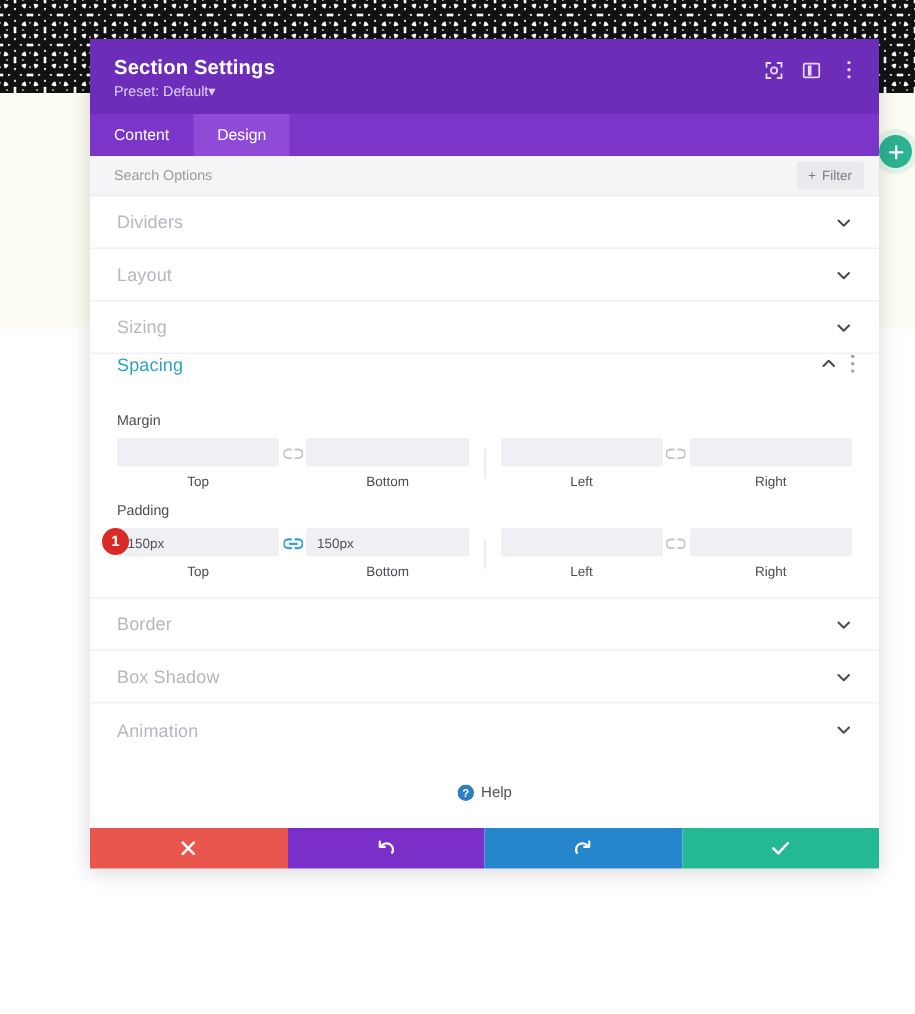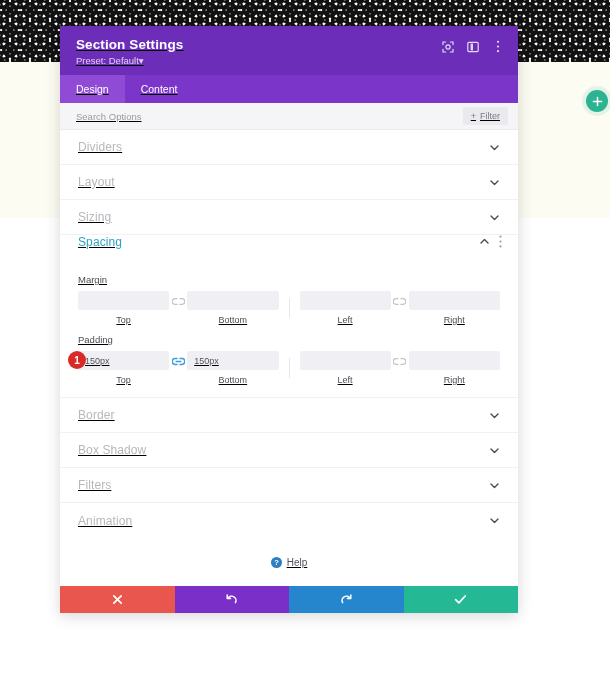--- a/index.html
+++ b/index.html
@@ -47,26 +47,25 @@
     display: flex; align-items: center; justify-content: center;
     box-shadow: 0 0 0 4px rgba(44,179,146,0.12);
     cursor: pointer;
   }
   .add-fab svg { display: block; }
 
   
   .modal {
     position: absolute;
     left: 60px; top: 26px;
-    width: 458px;
+    width: 526px;
     background: #ffffff;
     box-shadow: 0 3px 14px rgba(0,0,0,0.16);
     display: flex;
     flex-direction: column;
-    text-decoration: underline;
   }
 
   
   .modal-header {
     background: #6c2eb9;
     padding: 11px 14px 9px 16px;
     display: flex;
     align-items: flex-start;
     justify-content: space-between;
   }
@@ -342,22 +341,22 @@
         <svg width="4" height="13" viewBox="0 0 4 13">
           <circle cx="2" cy="1.8" r="1.1" fill="#ffffff"></circle>
           <circle cx="2" cy="6.5" r="1.1" fill="#ffffff"></circle>
           <circle cx="2" cy="11.2" r="1.1" fill="#ffffff"></circle>
         </svg>
       </div>
     </div>
   </div>
 
   <div class="tabs">
+    <div class="tab">Content</div>
     <div class="tab active">Design</div>
-    <div class="tab">Content</div>
   </div>
 
   <div class="search-row">
     <input class="search-input" type="text" placeholder="Search Options" style="">
     <div class="filter-btn">
       <span>+</span>
       <span>Filter</span>
     </div>
   </div>
 
@@ -503,28 +502,20 @@
 
     <div class="acc-row">
       <span class="acc-label">Box Shadow</span>
       <span class="acc-right">
         <svg class="chev" viewBox="0 0 11 11">
           <path d="M2 4l3.5 3.5L9 4" fill="none" stroke="#4b4b51" stroke-width="1.4" stroke-linecap="round" stroke-linejoin="round"></path>
         </svg>
       </span>
     </div>
 
-    <div class="acc-row">
-      <span class="acc-label">Filters</span>
-      <span class="acc-right">
-        <svg class="chev" viewBox="0 0 11 11">
-          <path d="M2 4l3.5 3.5L9 4" fill="none" stroke="#4b4b51" stroke-width="1.4" stroke-linecap="round" stroke-linejoin="round"></path>
-        </svg>
-      </span>
-    </div>
 
 
     <div class="acc-row" style="border-bottom:none;">
       <span class="acc-label">Animation</span>
       <span class="acc-right">
         <svg class="chev" viewBox="0 0 11 11">
           <path d="M2 4l3.5 3.5L9 4" fill="none" stroke="#4b4b51" stroke-width="1.4" stroke-linecap="round" stroke-linejoin="round"></path>
         </svg>
       </span>
     </div>

